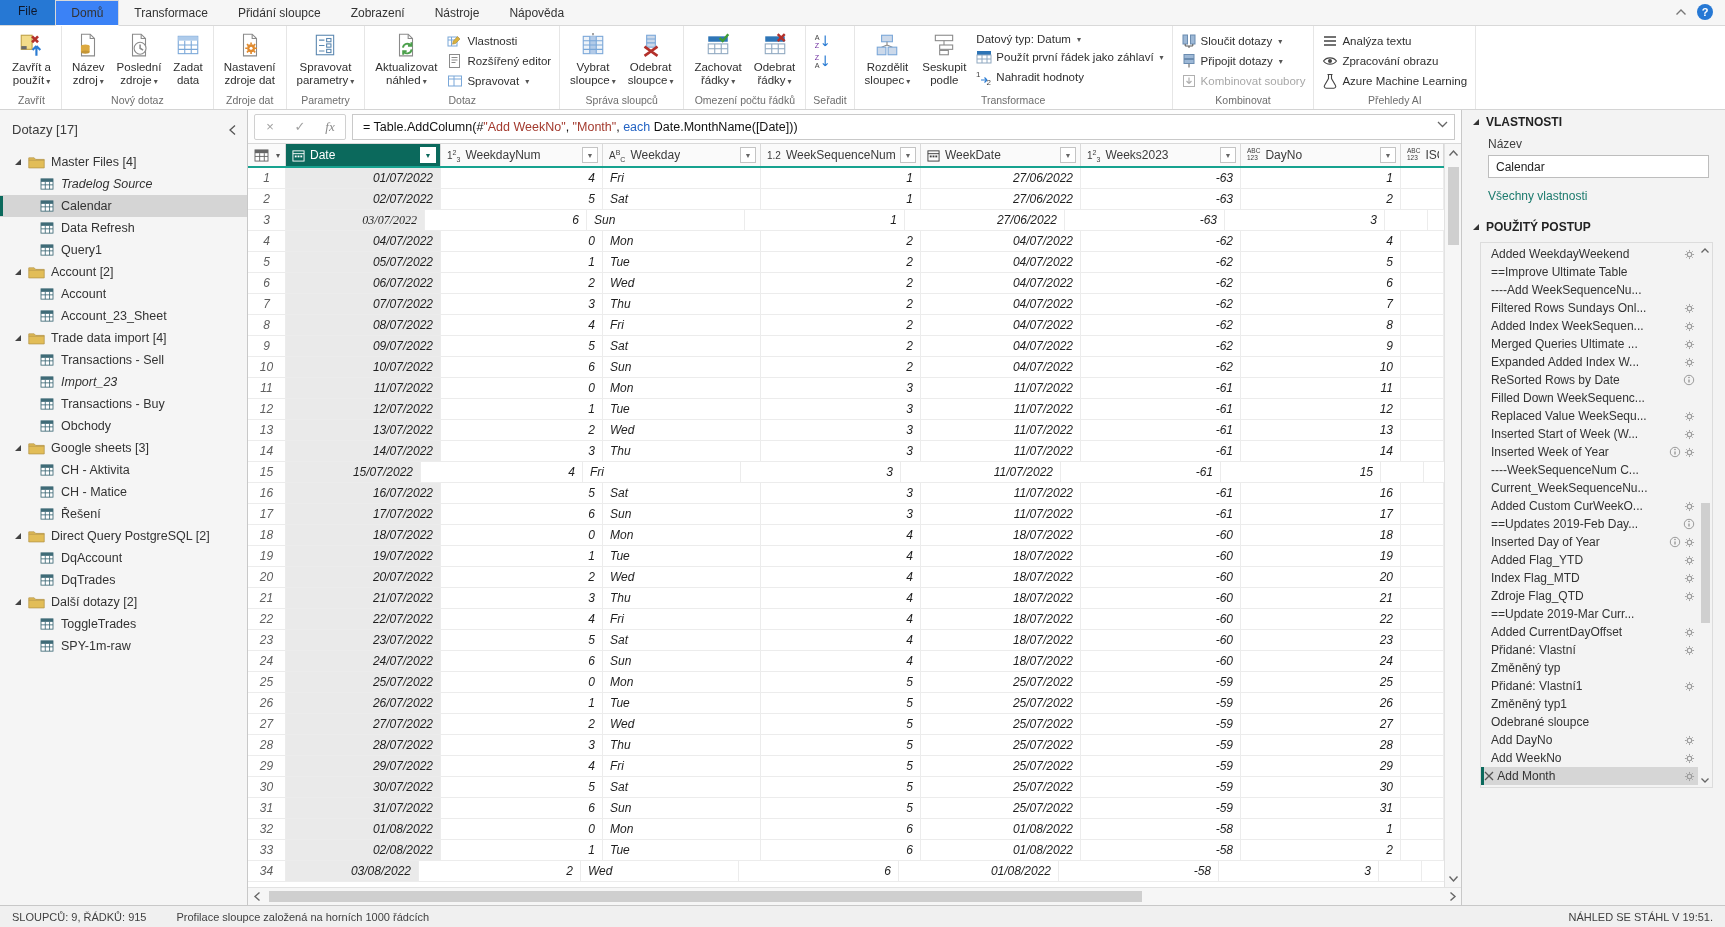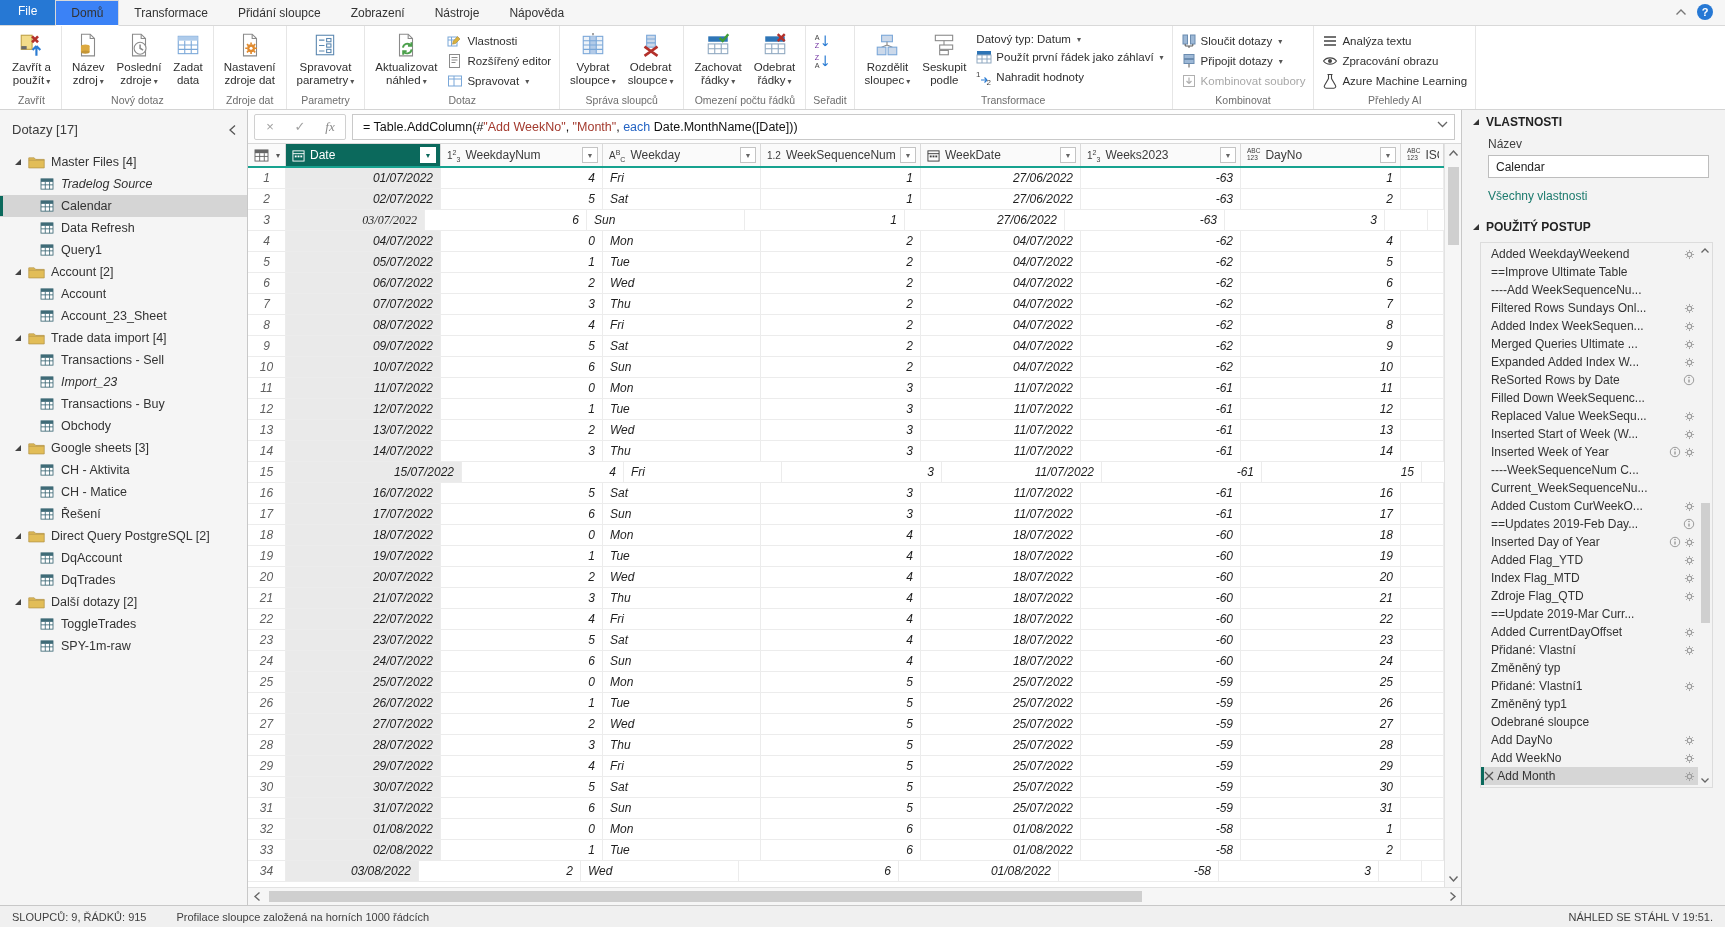--- a/index.html
+++ b/index.html
@@ -2,21 +2,21 @@
 <html><head>
 <meta charset="utf-8">
 <style>
   * { margin:0; padding:0; box-sizing:border-box; }
   html,body { width:1725px; height:927px; overflow:hidden; }
   body { font-family:"Liberation Sans", sans-serif; font-size:12px; color:#333; background:#fff; }
   .app { width:1725px; height:927px; display:flex; flex-direction:column; }
 
   
   .tabbar { height:26px; background:#f6f6f6; border-bottom:1px solid #d9d9d9; display:flex; align-items:flex-end; }
-  .tab-file { background:#2678d4; color:#ffffff; padding:5px 18px 5px 18px; height:26px; font-size:12px; cursor:default; }
+  .tab-file { background:#2678d4; color:#0f172a; padding:5px 18px 5px 18px; height:26px; font-size:12px; cursor:default; }
   .tab { padding:5px 15px; font-size:12px; color:#333; position:relative; }
   .tab.active { background:#3b82f6; border:1px solid #d9d9d9; border-bottom:1px solid #fff; margin-bottom:-1px; }
   .tabbar-right { margin-left:auto; display:flex; align-items:center; gap:10px; padding:0 12px 5px 0; }
   .chev-up-btn { color:#777; font-size:11px; }
   .help-btn { width:16px; height:16px; border-radius:50%; background:#2678d4; color:#fff; font-size:11px; display:flex; align-items:center; justify-content:center; font-weight:bold; }
 
   
   .ribbon { height:84px; background:#fff; border-bottom:1px solid #d4d4d4; display:flex; padding:0 2px; overflow:hidden; }
   .rgroup { display:flex; flex-direction:column; border-right:1px solid #e6e6e6; padding:2px 5px 0 5px; }
   .rgroup-items { flex:1; display:flex; align-items:stretch; gap:2px; }
@@ -1007,21 +1007,21 @@
                 <div class="td r" style="width: 162px;">3</div>
                 <div class="td " style="width: 158px;">Thu</div>
                 <div class="td r" style="width: 160px;">3</div>
                 <div class="td r" style="width: 160px;">11/07/2022</div>
                 <div class="td r" style="width: 160px;">-61</div>
                 <div class="td r" style="width: 160px;">14</div>
                 <div class="td " style="width: 43px;"></div>
               </div>
               <div class="tr">
                 <div class="td rownum" style="width: 38px;">15</div>
-                <div class="td r selcol" style="width: 176px;">15/07/2022</div>
+                <div class="td r selcol" style="width: 135px;">15/07/2022</div>
                 <div class="td r" style="width: 162px;">4</div>
                 <div class="td " style="width: 158px;">Fri</div>
                 <div class="td r" style="width: 160px;">3</div>
                 <div class="td r" style="width: 160px;">11/07/2022</div>
                 <div class="td r" style="width: 160px;">-61</div>
                 <div class="td r" style="width: 160px;">15</div>
                 <div class="td " style="width: 43px;"></div>
               </div>
               <div class="tr">
                 <div class="td rownum" style="width: 38px;">16</div>

